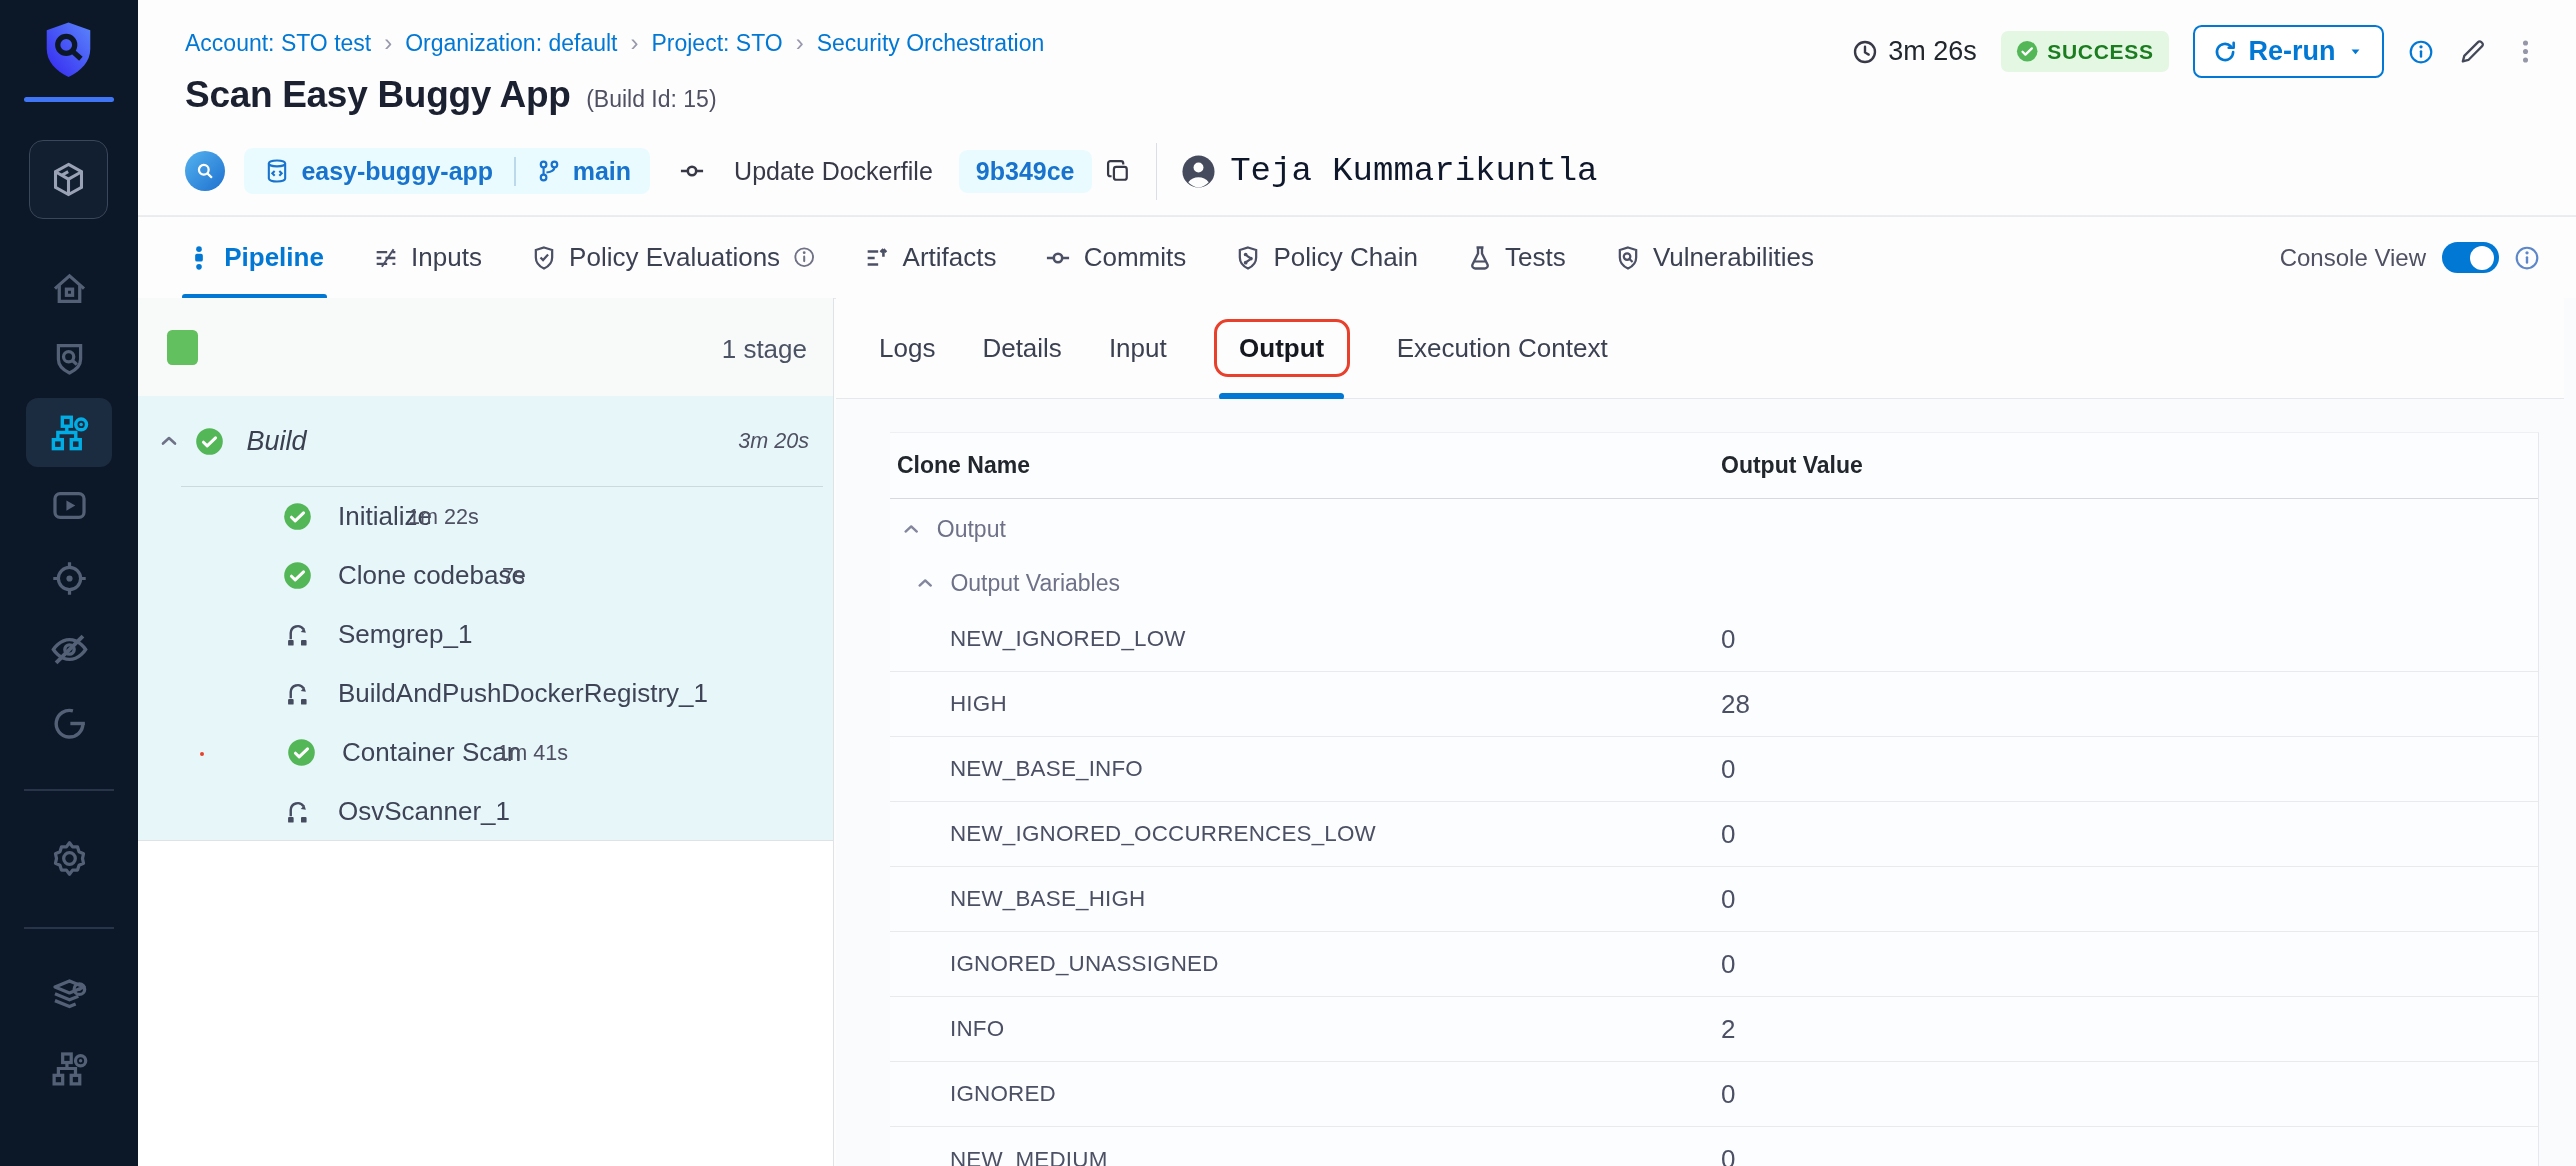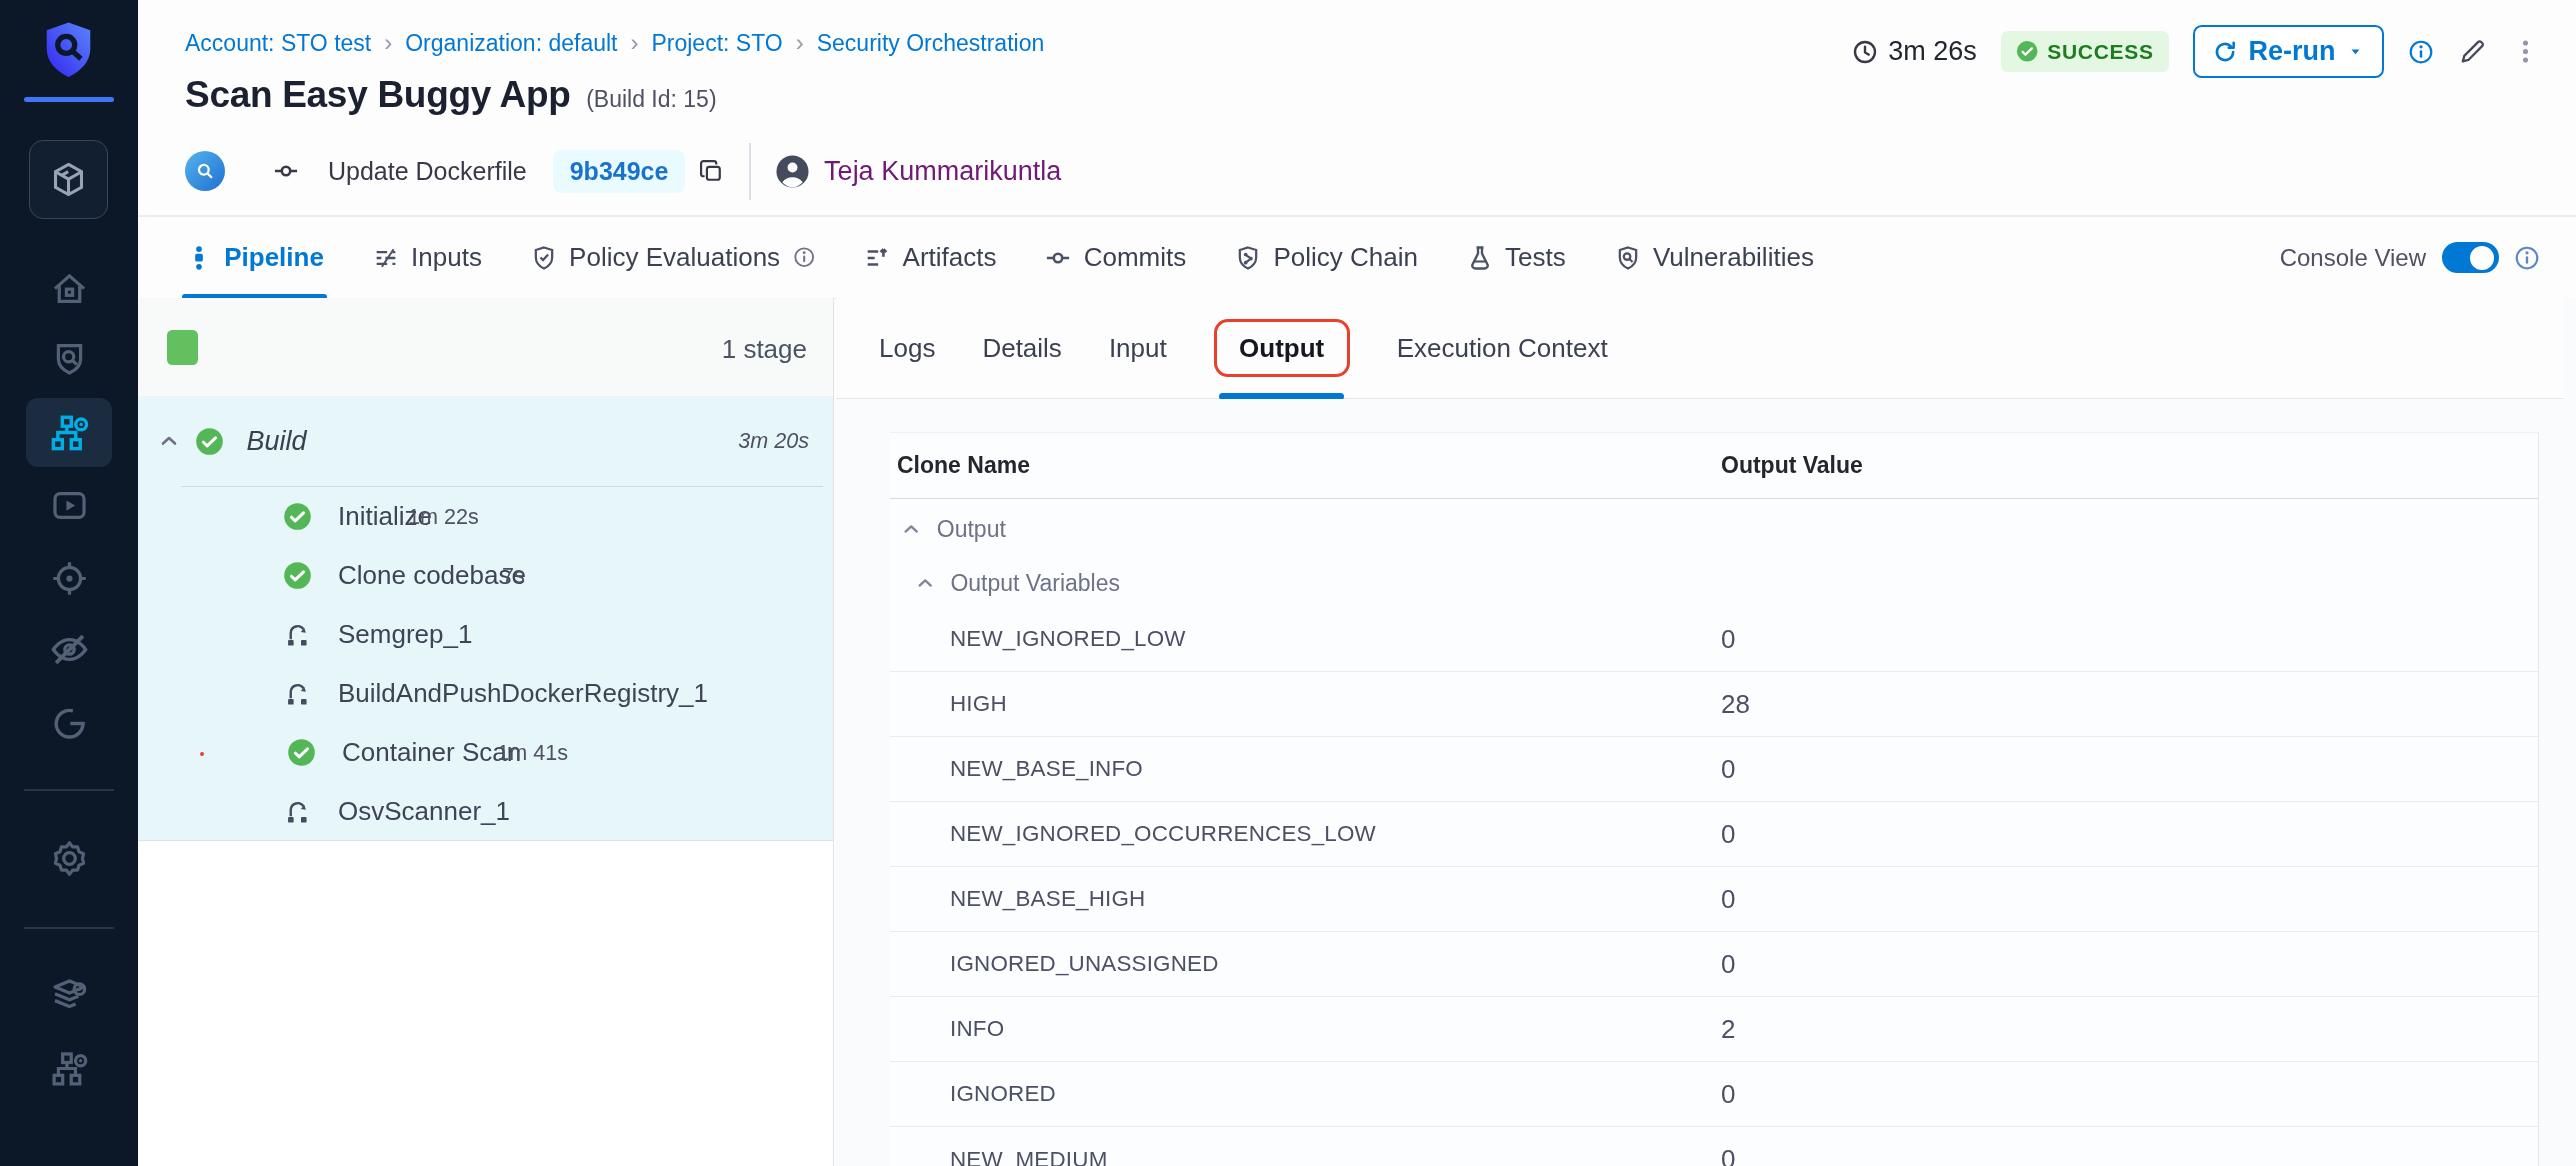--- a/index.html
+++ b/index.html
@@ -28,21 +28,21 @@
   .title { font-size:37px; font-weight:bold; color:#1b2130; letter-spacing:-0.3px; }
   .buildid { font-size:23px; color:#4f5162; }
   .metarow { position:absolute; left:47px; top:141px; height:60px; display:flex; align-items:center; }
   .stocircle { width:40px; height:40px; border-radius:50%; background:linear-gradient(135deg,#55b3ef 0%,#1e70cf 100%); display:flex; align-items:center; justify-content:center; color:#fff; margin-right:19px; }
   .pill { display:flex; align-items:center; background:#e9fbff; border-radius:8.6px; padding:8.6px 19px; color:#1973cd; font-size:25px; font-weight:bold; gap:10.4px; }
   .pill .vsep { width:1.7px; height:29px; background:#bcd9ec; margin:0 10.4px; }
   .commitgrp { display:flex; align-items:center; gap:28px; margin-left:28px; color:#383946; font-size:25px; }
   .shapill { margin-left:26px; background:#e9fbff; border-radius:8.6px; padding:7px 17px; color:#1973cd; font-size:25px; font-weight:bold; }
   .copybtn { margin-left:12px; color:#383946; cursor:pointer; }
   .metadiv { width:1.7px; height:57px; background:#dcdee6; margin-left:24px; }
-  .author { display:flex; align-items:center; gap:14px; margin-left:24px; color:#701a75; font-size:27px; }
+  .author { display:flex; align-items:center; gap:14px; margin-left:24px; color:#0f172a; font-size:34px;font-family:Liberation Mono, monospace; }
 
   .actions { position:absolute; right:36px; top:24px; height:55px; display:flex; align-items:center; gap:24px; }
   .durgrp { display:flex; align-items:center; gap:10.4px; color:#22272d; font-size:27px; font-weight:500; }
   .badge { display:flex; align-items:center; gap:8.6px; background:#e3f7e3; border-radius:7px; padding:8.6px 15.5px; }
   .badge span { color:#1b7d20; font-size:21px; font-weight:bold; letter-spacing:0.7px; }
   .rerun { display:flex; align-items:center; gap:10.4px; border:2.2px solid #0278d5; border-radius:8.6px; padding:8.6px 17px; color:#0278d5; font-size:27px; font-weight:bold; background:#fff; cursor:pointer; }
   .iconbtn { cursor:pointer; }
 
   
   .tabbar { position:absolute; left:0; top:216px; right:0; height:83px; background:#fdfdfe; border-top:0.9px solid #eaebef; border-bottom:1.7px solid #e6e8ec; display:flex; align-items:center; padding-left:47px; gap:48px; }
@@ -388,20 +388,31 @@
         <span class="title">Scan Easy Buggy App</span>
         <span class="buildid">(Build Id: 15)</span>
       </div>
 
       <div class="metarow">
         <span class="stocircle">
           <svg class="ic" width="22.4" height="22.4" viewBox="0 0 26 26">
               <use href="#s-mag"></use>
             </svg>
         </span>
+        <span class="pill">
+          <svg class="ic" width="28" height="28" viewBox="0 0 32 32">
+              <use href="#s-repo"></use>
+            </svg>
+          <span>easy-buggy-app</span>
+          <span class="vsep"></span>
+          <svg class="ic" width="26" height="26" viewBox="0 0 30 30">
+              <use href="#s-branch"></use>
+            </svg>
+          <span>main</span>
+        </span>
         <span class="commitgrp">
           <svg class="ic" width="28" height="28" viewBox="0 0 32 32">
               <use href="#s-commit"></use>
             </svg>
           <span>Update Dockerfile</span>
         </span>
         <span class="shapill">9b349ce</span>
         <span class="copybtn">
           <svg class="ic" width="28" height="28" viewBox="0 0 32 32">
               <use href="#s-copy"></use>

